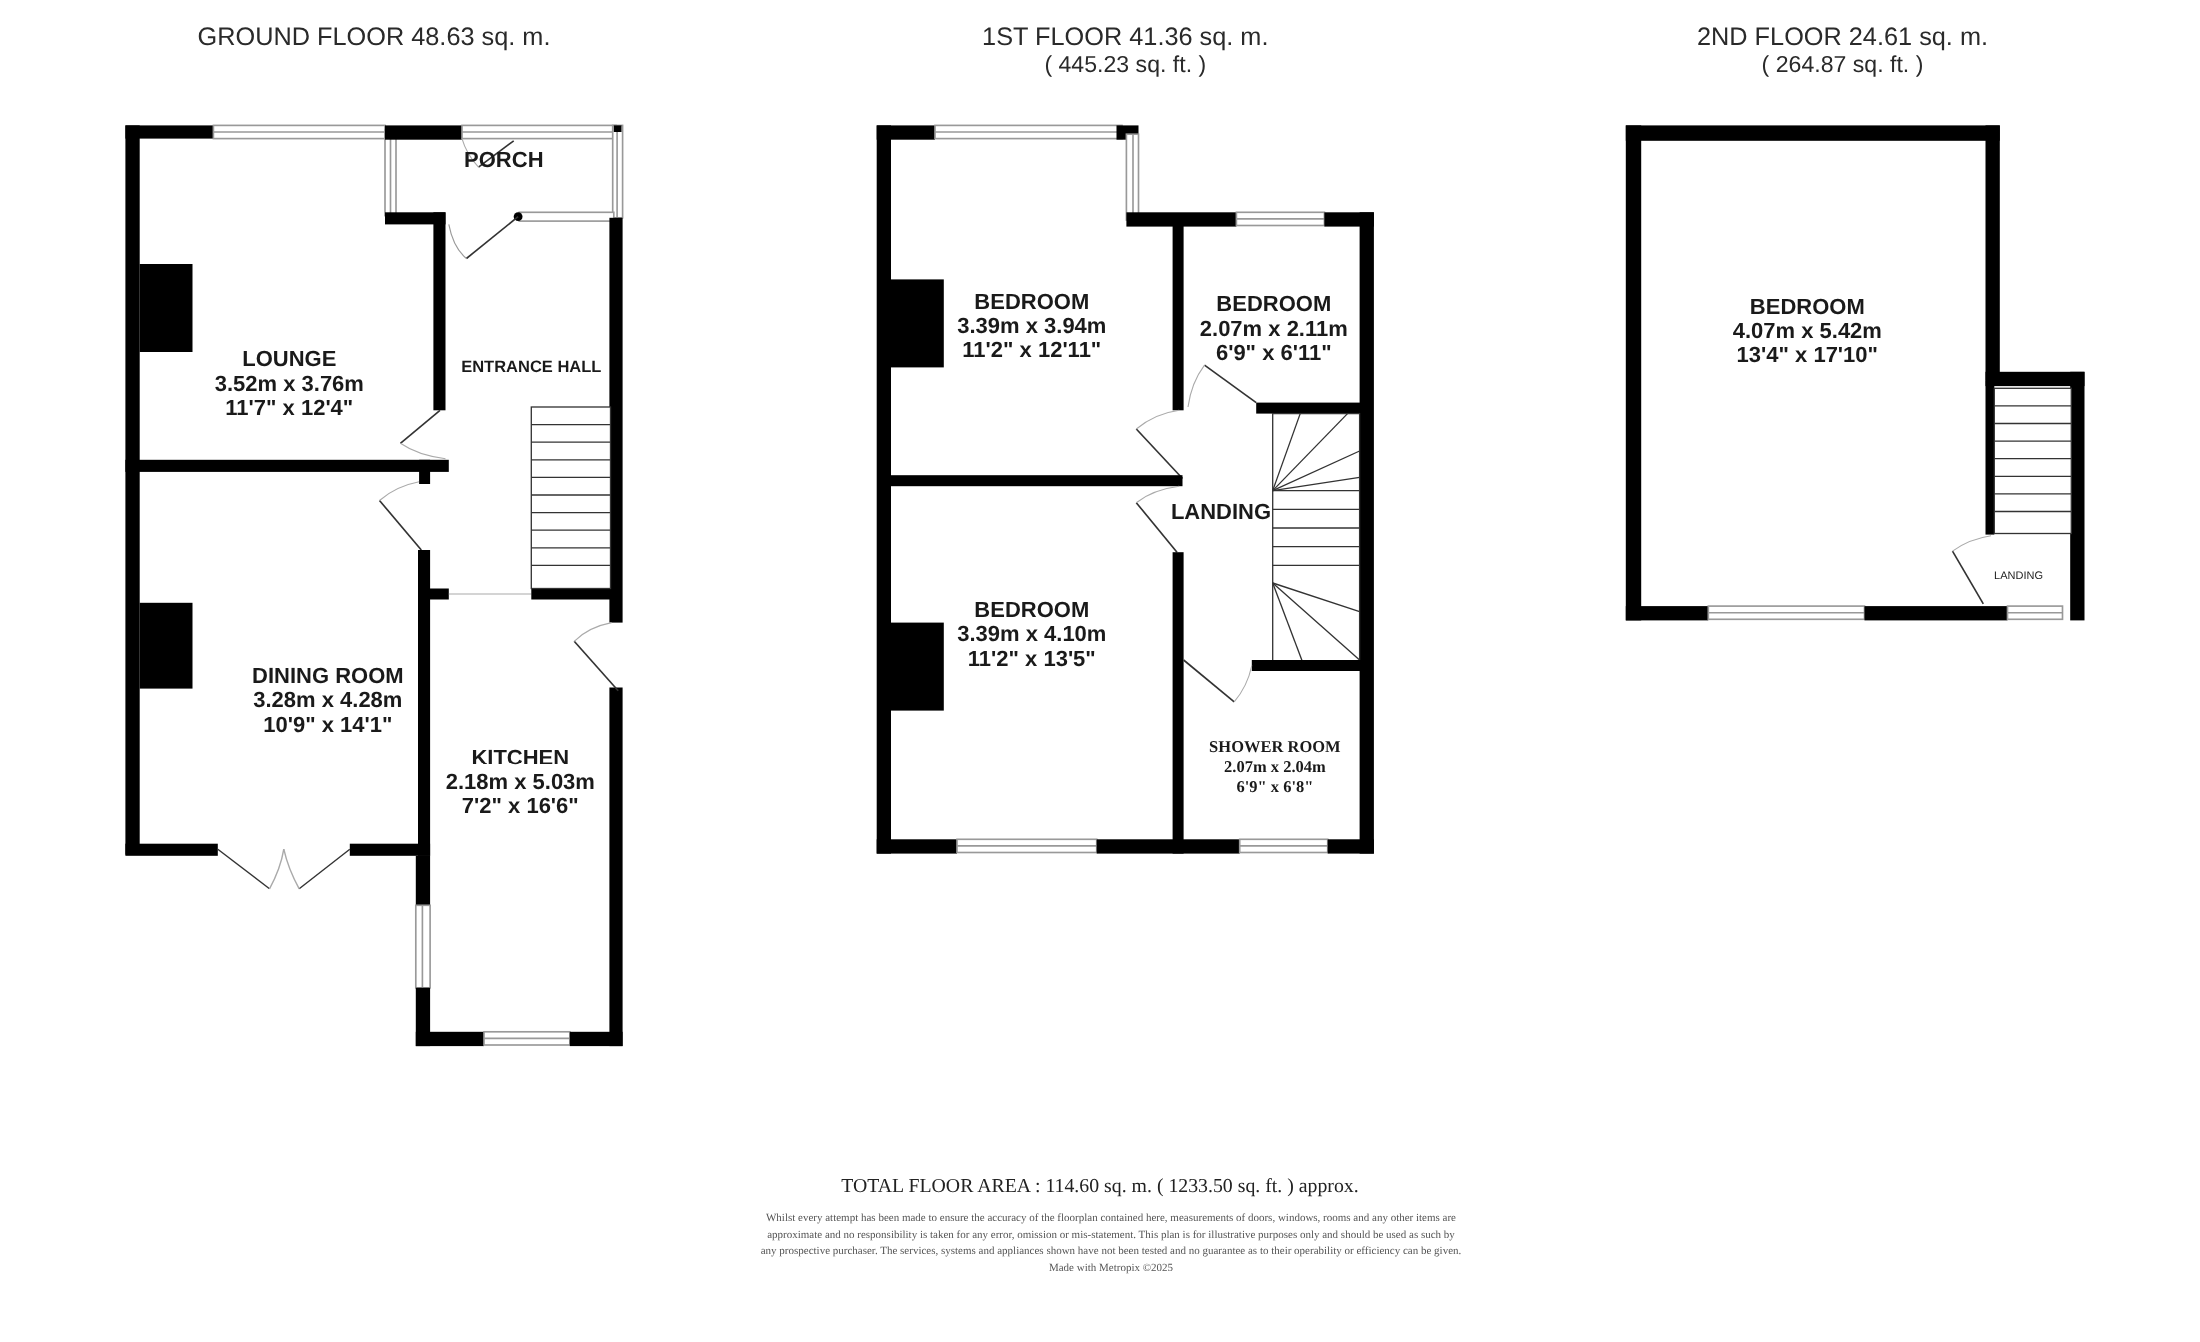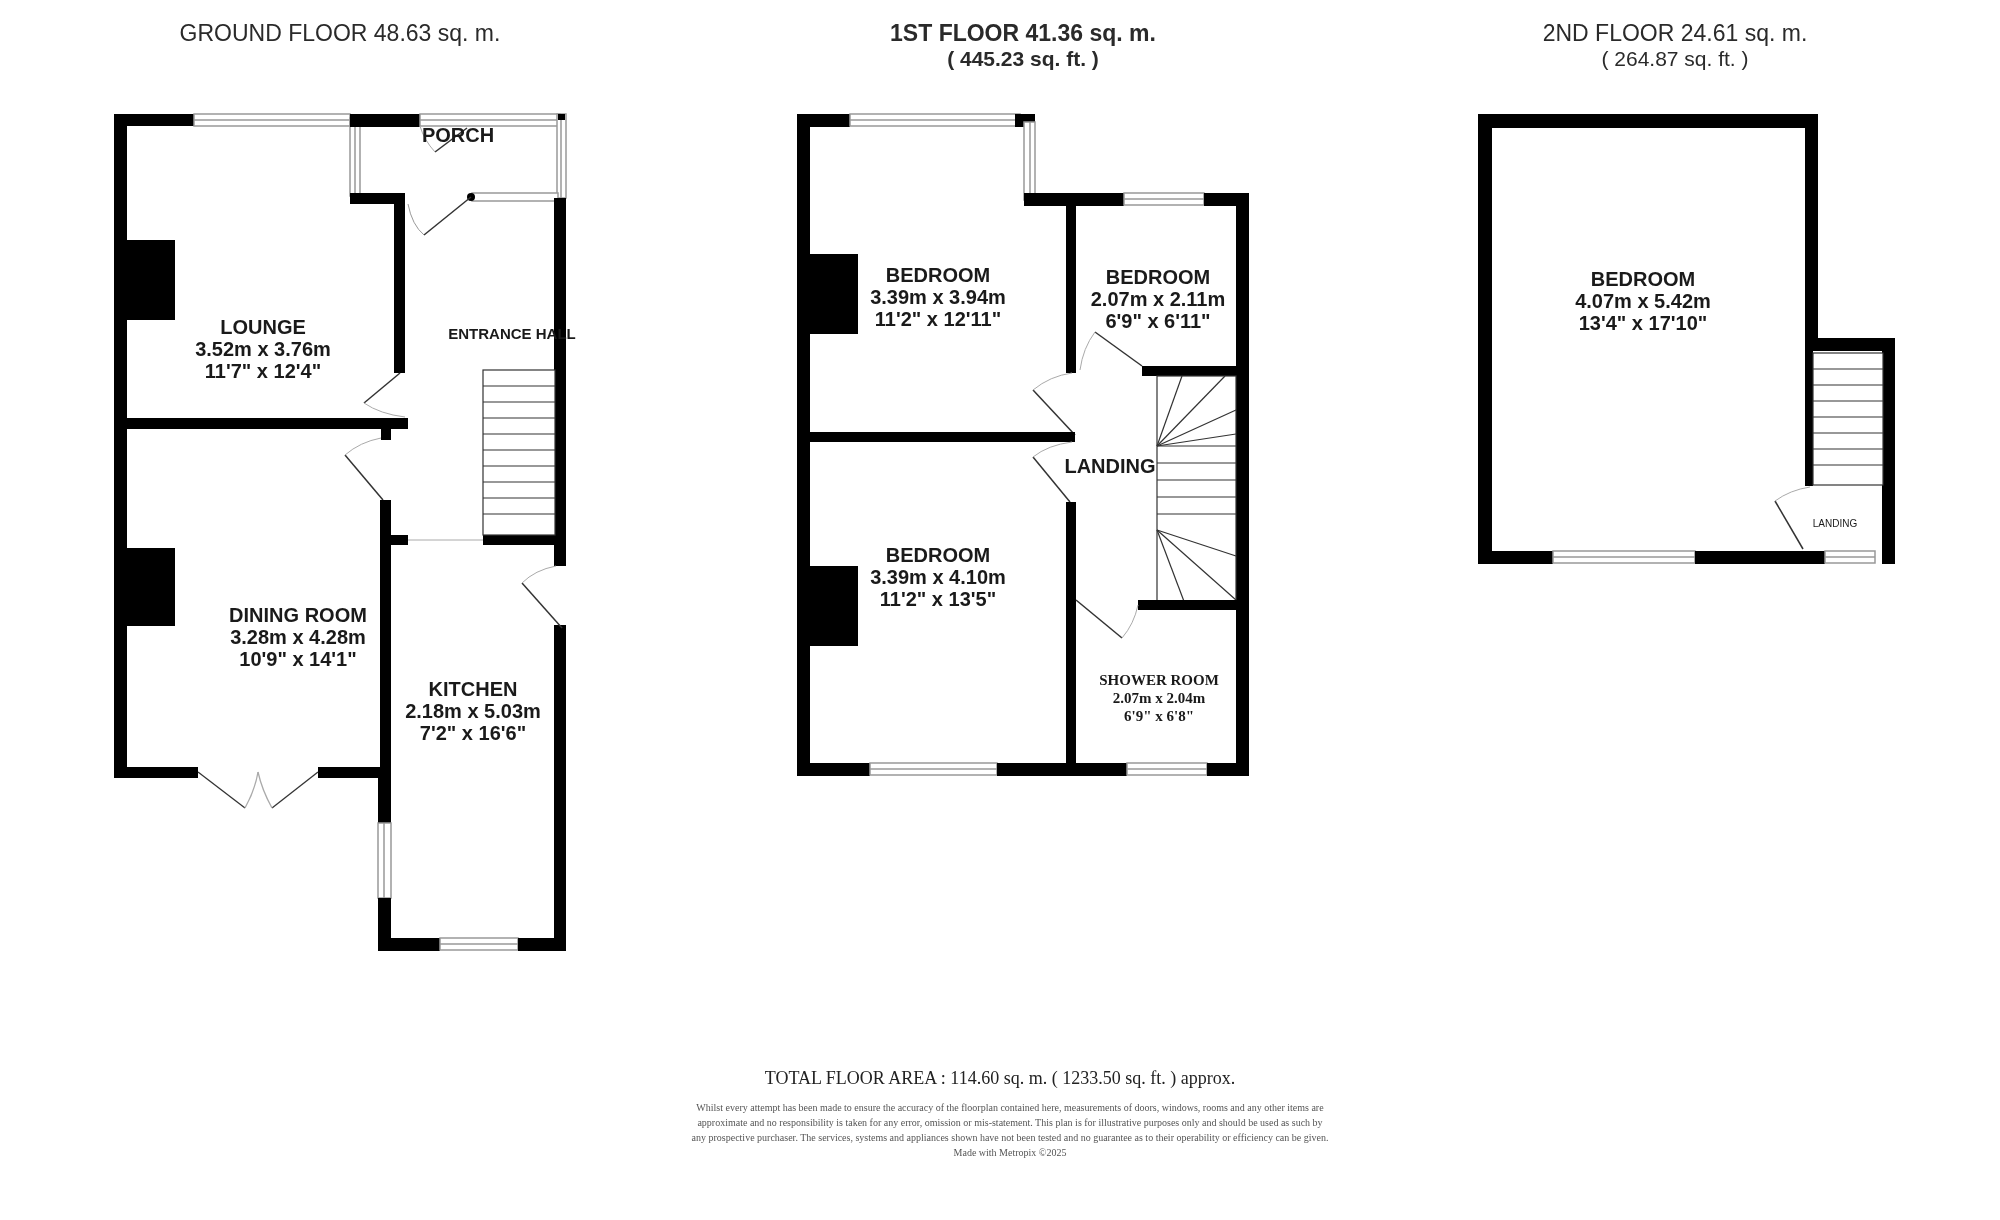--- a/index.html
+++ b/index.html
@@ -13,21 +13,21 @@
   .footer { position:absolute; left:0; width:2000px; text-align:center;font-family:Liberation Serif, serif; }
   .total { top:1068px; font-size:18px; color:#222; }
   .disclaimer { top:1100px; left:690px; width:640px; font-size:10px; line-height:15px; color:#555; }
 </style>
 </head>
 <body>
 
 <div class="floor-title" style="left:140px; width:400px; top:20px;">
   <div>GROUND FLOOR 48.63 sq. m.</div>
 </div>
-<div class="floor-title" style="left:823px; width:400px; top:20px;font-weight:bold;">
+<div class="floor-title" style="left:823px; width:400px; top:20px;">
   <div>1ST FLOOR 41.36 sq. m.</div>
   <div class="sub">( 445.23 sq. ft. )</div>
 </div>
 <div class="floor-title" style="left:1475px; width:400px; top:20px;">
   <div>2ND FLOOR 24.61 sq. m.</div>
   <div class="sub">( 264.87 sq. ft. )</div>
 </div>
 
 <svg class="plan" width="2000" height="1220" viewBox="0 0 2000 1220">
   <defs>
@@ -248,29 +248,29 @@
       <line x1="1553" y1="557" x2="1695" y2="557" stroke="#999" stroke-width="1.5"></line>
     </g>
     <rect x="1695" y="551" width="130" height="13"></rect>
     <g>
       <rect x="1825" y="551" width="50" height="12" fill="#fff" stroke="#999" stroke-width="1.5"></rect>
       <line x1="1825" y1="557" x2="1875" y2="557" stroke="#999" stroke-width="1.5"></line>
     </g>
   </g>
 </svg>
 
-<div class="room-label" style="left:458px; top:124px;">
+<div class="room-label" style="left:458px; top:135px;">
   <div>PORCH</div>
 </div>
 <div class="room-label" style="left:263px; top:272px;margin-top:44px;">
   <div>LOUNGE</div>
   <div>3.52m x 3.76m</div>
   <div>11'7" x 12'4"</div>
 </div>
-<div class="room-label small" style="left:483px; top:325px;margin-left:29px;">
+<div class="room-label small" style="left:483px; top:325px;">
   <div>ENTRANCE HALL</div>
 </div>
 <div class="room-label" style="left:253px; top:604px;margin-left:45px;">
   <div>DINING ROOM</div>
   <div>3.28m x 4.28m</div>
   <div>10'9" x 14'1"</div>
 </div>
 <div class="room-label" style="left:473px; top:678px;">
   <div>KITCHEN</div>
   <div>2.18m x 5.03m</div>

